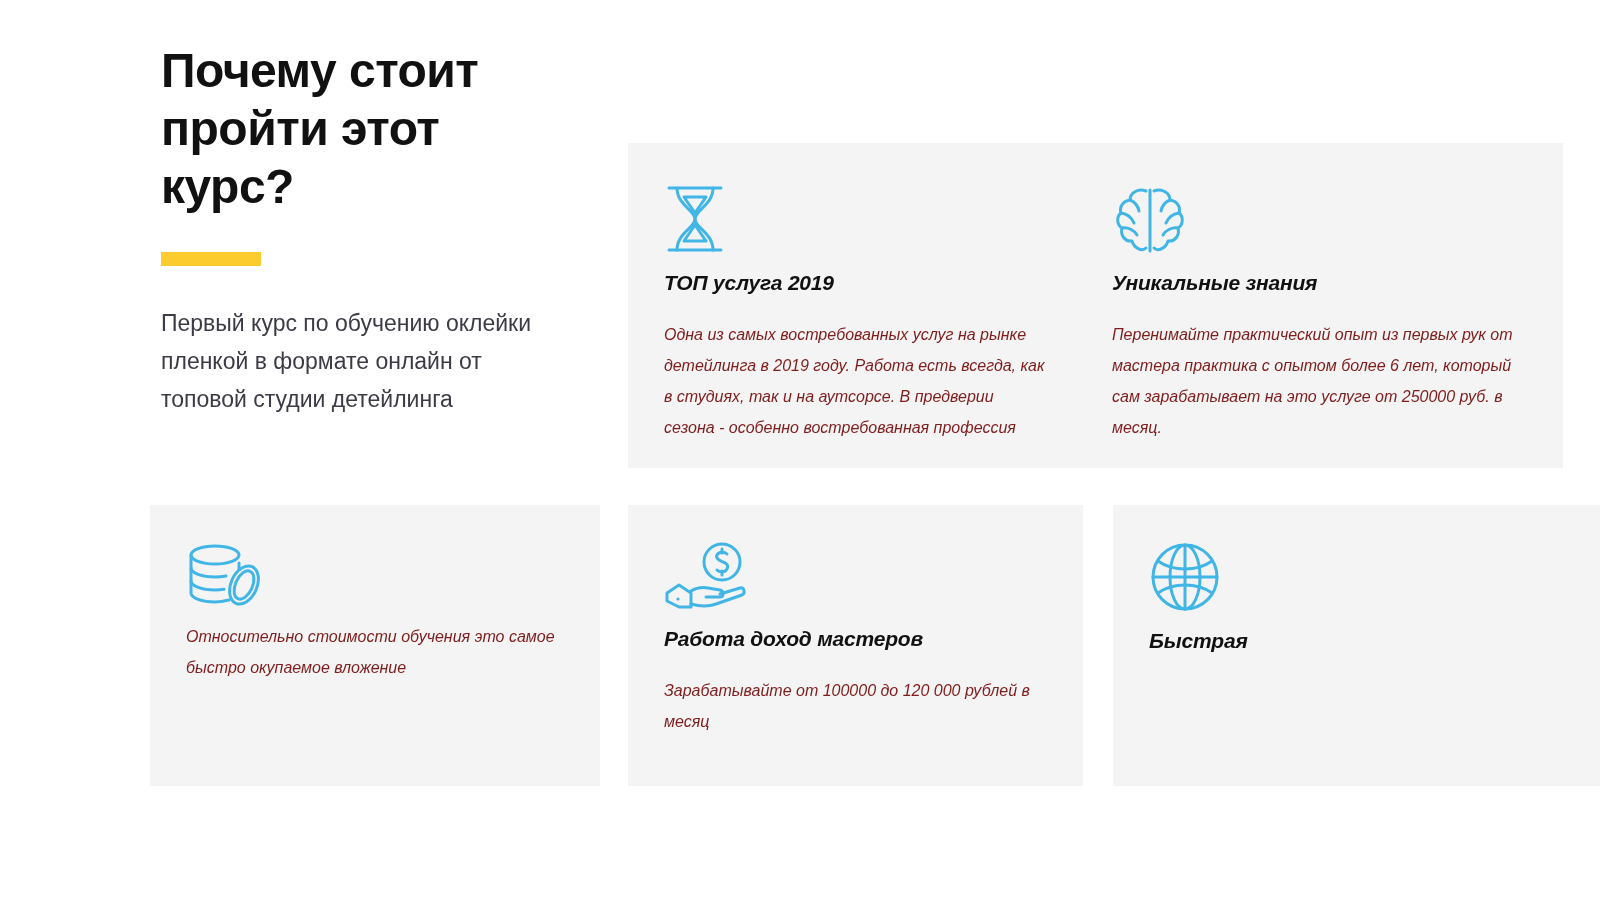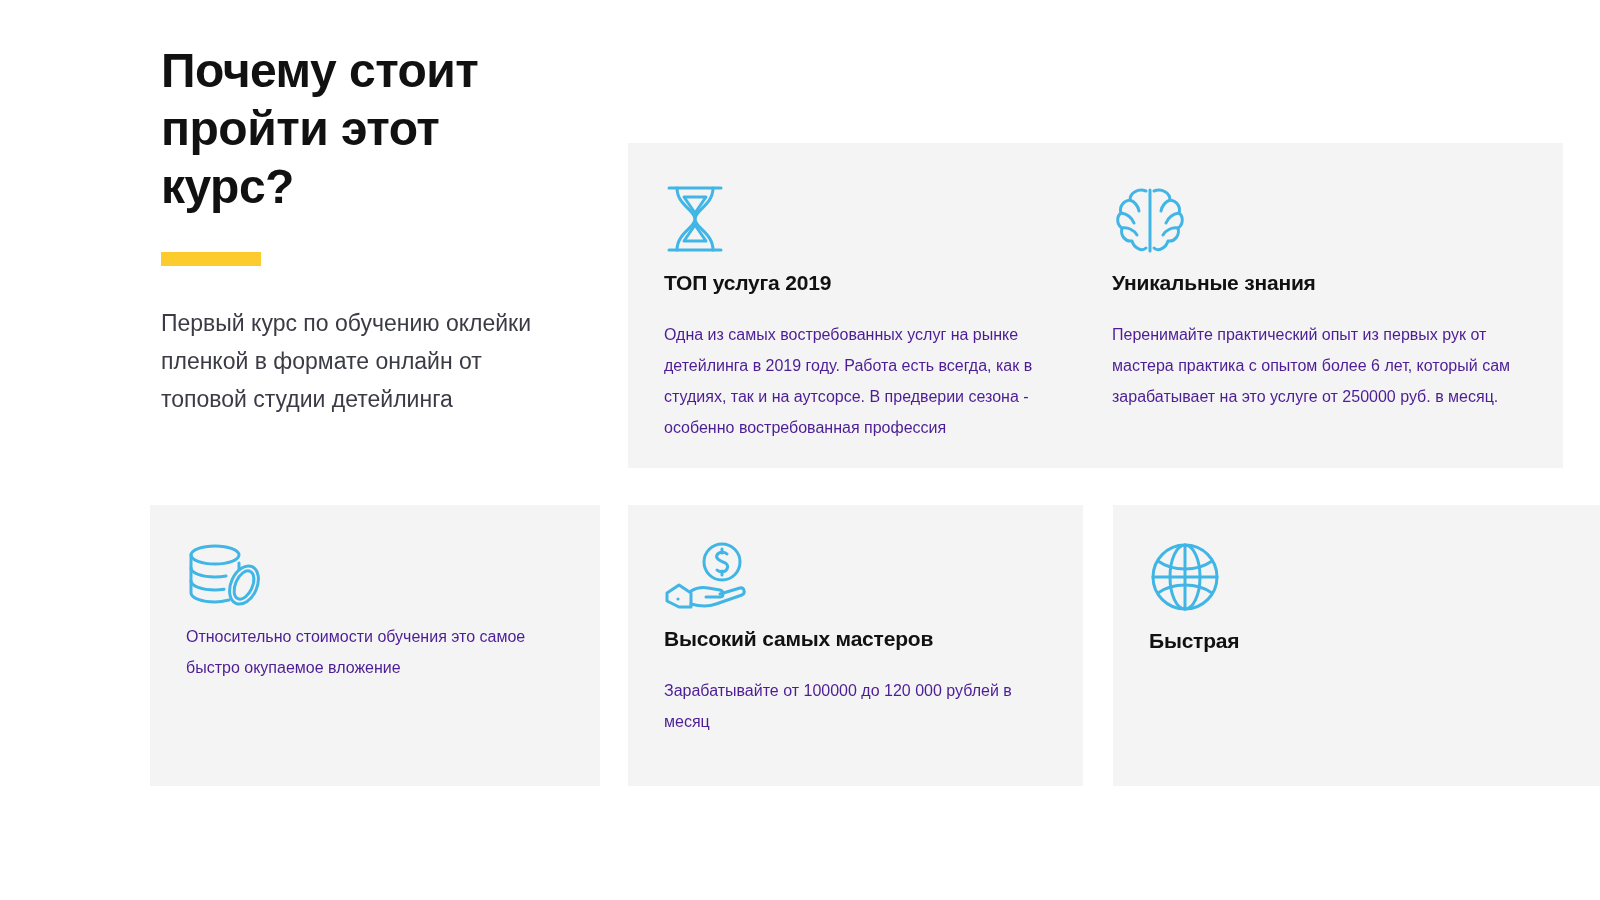--- a/index.html
+++ b/index.html
@@ -56,37 +56,38 @@
   }
 
   
   .card {
     position: absolute;
     background: #f4f4f4;
     box-sizing: border-box;
   }
   .card-inner {
     padding: 0;
+    font-style: italic;
   }
   .card-icon {
     display: block;
     margin-bottom: 14px;
   }
   .card-title {
     font-size: 21px;
     font-weight: 700;
     color: #111111;
     letter-spacing: -0.2px;
     margin: 0 0 22px 0;
     line-height: 28px;
   }
   .card-text {
     font-size: 16px;
     line-height: 31px;
-    color: #4c1d95;
+    color: #7f1d1d;
     margin: 0;
     font-weight: 400;
   }
 
   
   #card-top-service {
     left: 628px;
     top: 143px;
     width: 455px;
     height: 325px;
@@ -203,21 +204,21 @@
           <circle cx="58" cy="21" r="18"></circle>
           <path d="M63 13 C61 11 55 10 53 14 C51 18 57 20 59 21 C62 22 65 24 63 28 C61 32 55 31 53 29"></path>
           <line x1="58" y1="8" x2="58" y2="12"></line>
           <line x1="58" y1="30" x2="58" y2="34"></line>
           <path d="M3 52 L15 44 L27 52 L27 66 L15 66 L3 60 Z"></path>
           <circle cx="14" cy="58" r="1.6" fill="#41B6E6" stroke="none"></circle>
           <path d="M27 50 C32 47 38 46 44 47 L56 49 C60 50 60 56 56 56 L42 56"></path>
           <path d="M27 63 C34 65 44 66 52 63 L78 54 C82 52 80 46 76 47 L56 53"></path>
         </svg>
       </span>
-      <h2 class="card-title">Высокий самых мастеров</h2>
+      <h2 class="card-title">Работа доход мастеров</h2>
       <p class="card-text">Зарабатывайте от 100000 до 120 000 рублей в месяц</p>
     </div>
   </div>
 
   <div class="card" id="card-online">
     <div class="card-inner">
       <span class="card-icon">
         <svg class="icon-svg" width="72" height="72" viewBox="0 0 72 72" fill="none" stroke="#41B6E6" stroke-width="3" stroke-linecap="round" stroke-linejoin="round">
           <circle cx="36" cy="36" r="32"></circle>
           <line x1="36" y1="4" x2="36" y2="68"></line>

